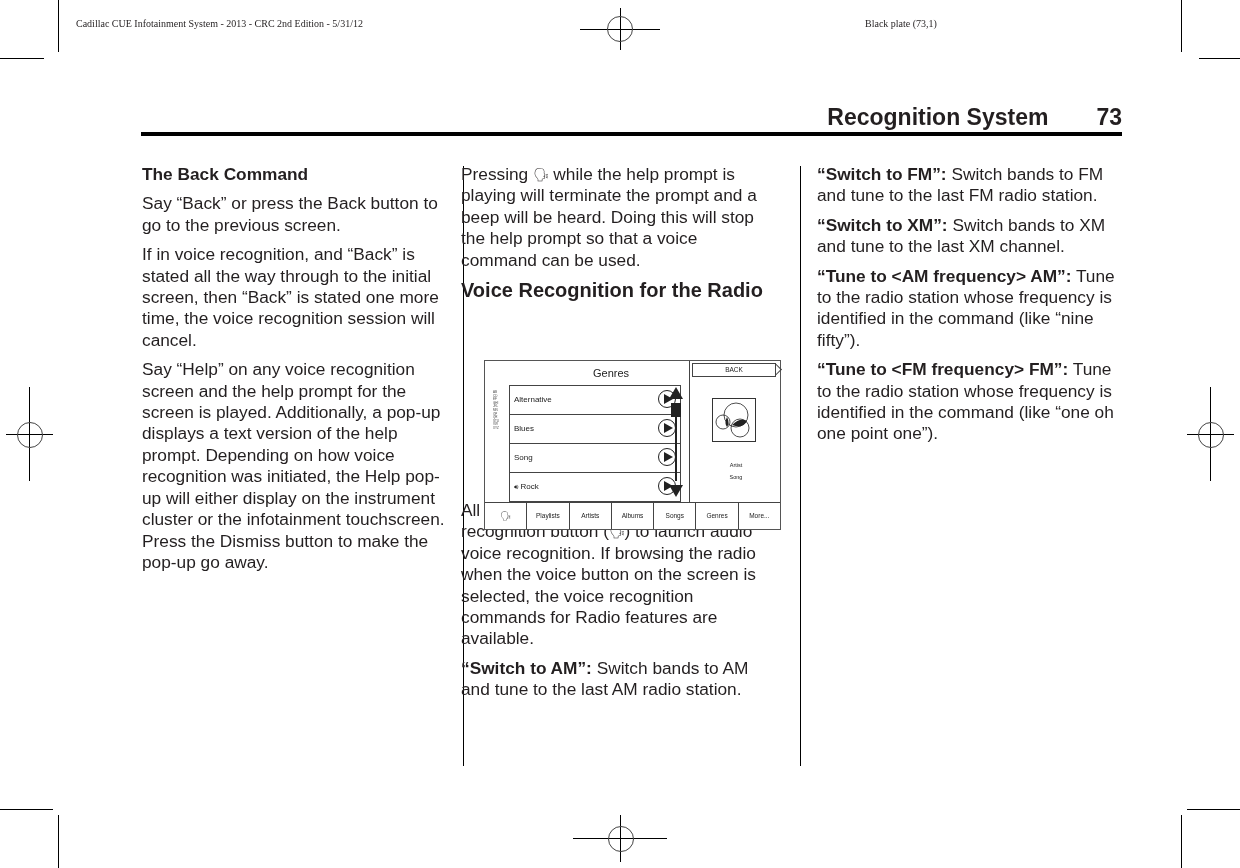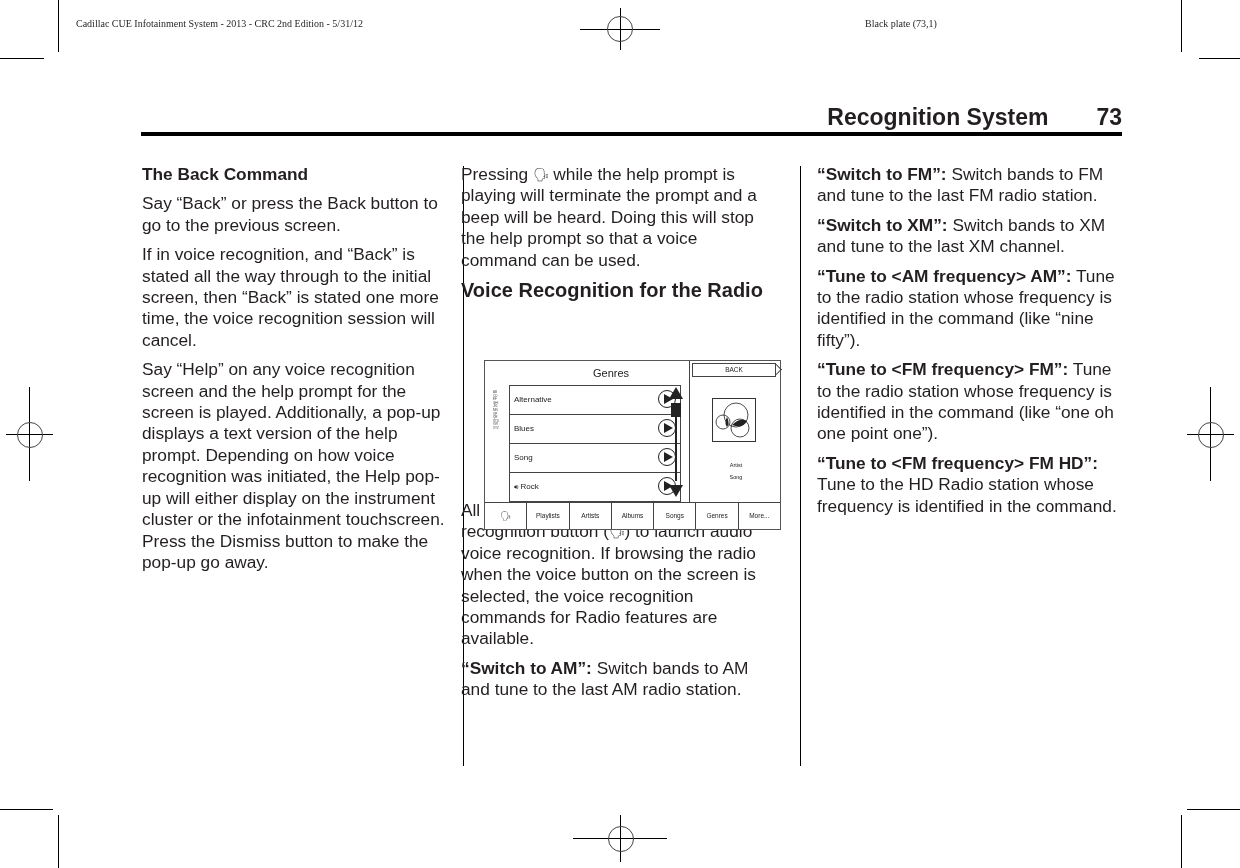--- a/index.html
+++ b/index.html
@@ -157,14 +157,13 @@
     <div class="tab">Genres</div>
     <div class="tab">More...</div>
   </div>
 </div>
 
 <div class="col" style="left:817px; width:312px;">
   <p><span class="term">“Switch to FM”:</span><span>  Switch bands to FM and tune to the last FM radio station.</span></p>
   <p><span class="term">“Switch to XM”:</span><span>  Switch bands to XM and tune to the last XM channel.</span></p>
   <p><span class="term">“Tune to &lt;AM frequency&gt; AM”:</span><span> Tune to the radio station whose frequency is identified in the command (like “nine fifty”).</span></p>
   <p><span class="term">“Tune to &lt;FM frequency&gt; FM”:</span><span> Tune to the radio station whose frequency is identified in the command (like “one oh one point one”).</span></p>
-  <p><span class="term">“Tune to &lt;FM frequency&gt; FM HD”:</span><span>  Tune to the HD Radio station whose frequency is identified in the command.</span></p>
 </div>
 
 </body></html>

